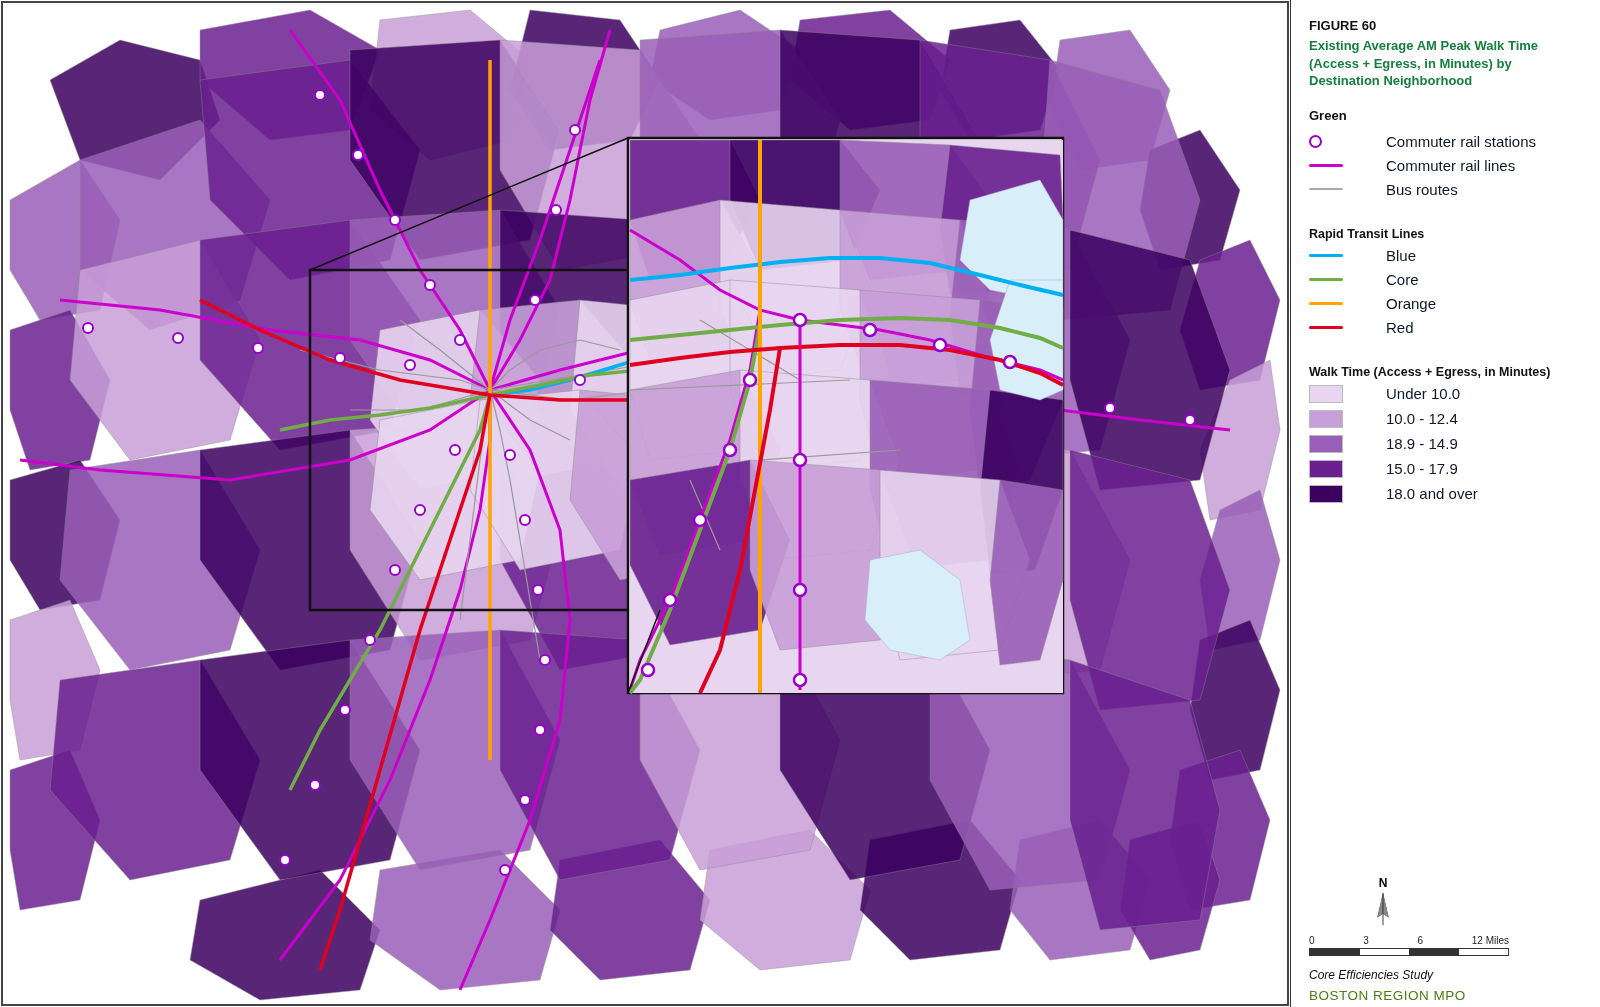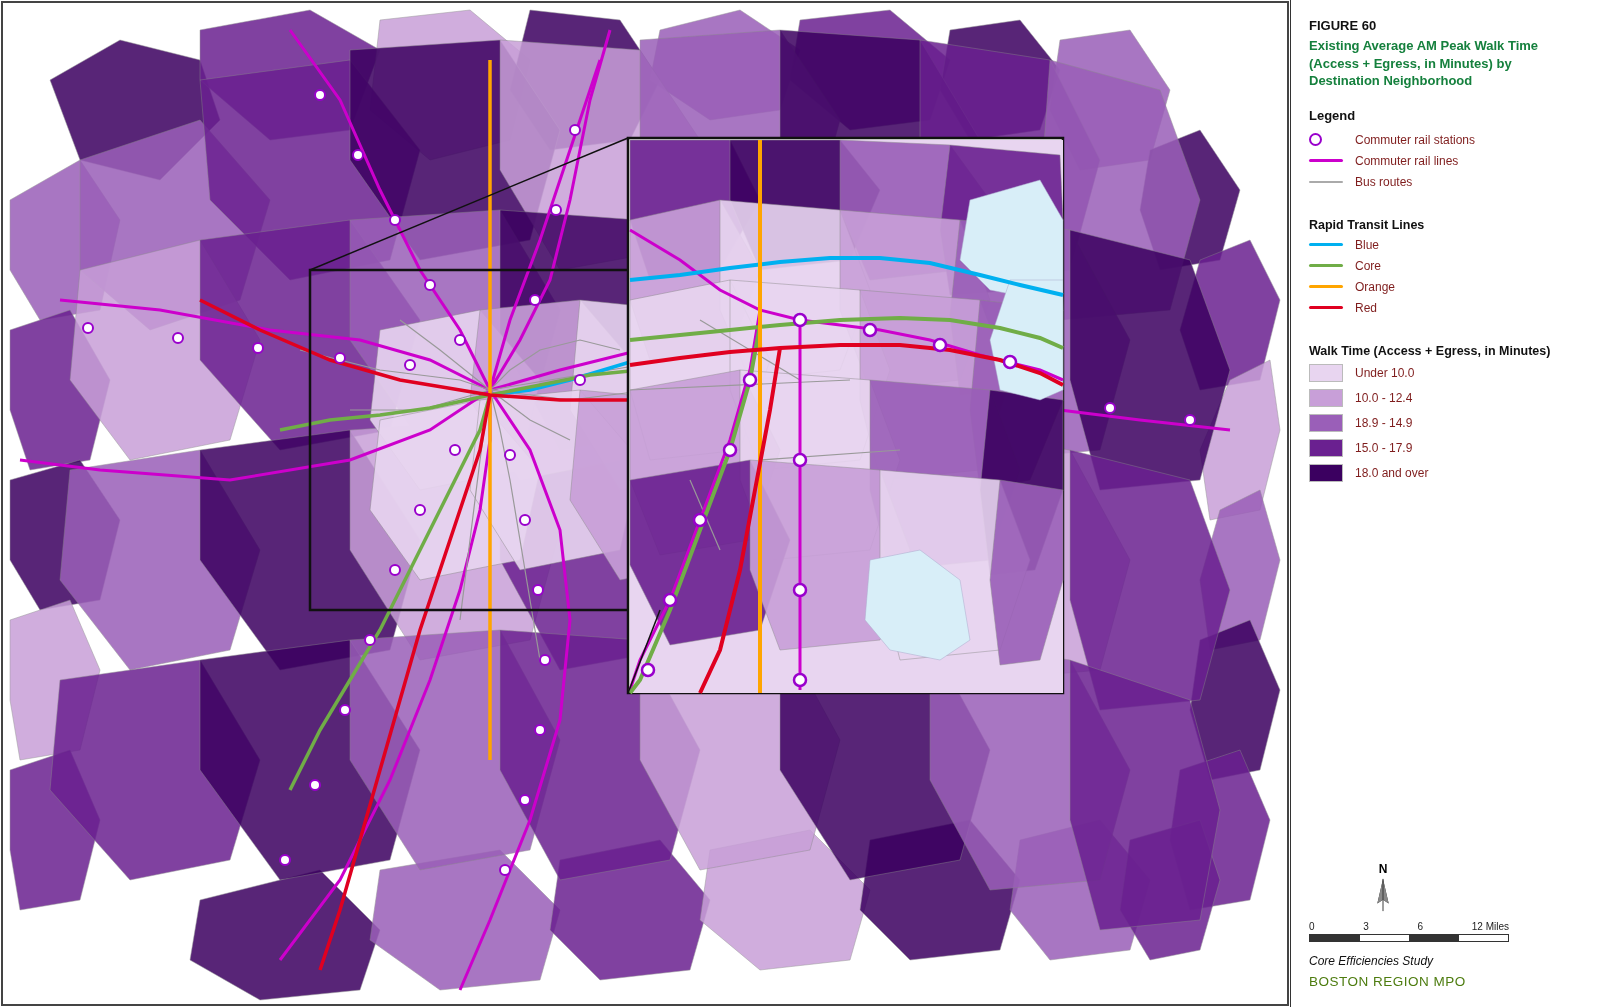--- a/index.html
+++ b/index.html
@@ -18,21 +18,21 @@
       position: relative;
       background: #fff;
       overflow: hidden;
     }
 
     
     #legend-panel {
       width: 310px;
       min-width: 310px;
       border-left: 1.5px solid #333;
-      padding: 18px 18px 18px 18px;
+      padding: 18px 18px 4px 18px;
       display: flex;
       flex-direction: column;
       gap: 0;
       background: #fff;
       justify-content: flex-end;
     }
 
     .figure-number {
       font-size: 13px;
       font-weight: bold;
@@ -56,22 +56,23 @@
     }
 
     .legend-section {
       margin-bottom: 14px;
     }
 
     .legend-item {
       display: flex;
       align-items: center;
       margin-bottom: 7px;
-      font-size: 12px;
-      color: #7f1d1d;
+      font-size: 15px;
+      color: #0f172a;
+      gap: 31px;
     }
 
     .legend-symbol {
       width: 38px;
       min-width: 38px;
       display: flex;
       align-items: center;
       justify-content: flex-start;
       margin-right: 8px;
     }
@@ -424,21 +425,21 @@
 
     <rect x="2" y="2" width="1286" height="1003" fill="none" stroke="#444" stroke-width="2"></rect>
   </svg>
 </div>
 
 <div id="legend-panel">
   <div class="figure-number">FIGURE 60</div>
   <div class="figure-title">Existing Average AM Peak Walk Time (Access + Egress, in Minutes) by Destination Neighborhood</div>
 
   <div class="legend-section">
-    <div class="legend-heading">Legend</div>
+    <div class="legend-heading">Green</div>
 
     <div class="legend-item">
       <div class="legend-symbol">
         <span class="station-dot"></span>
       </div>
       <span>Commuter rail stations</span>
     </div>
 
     <div class="legend-item">
       <div class="legend-symbol">

